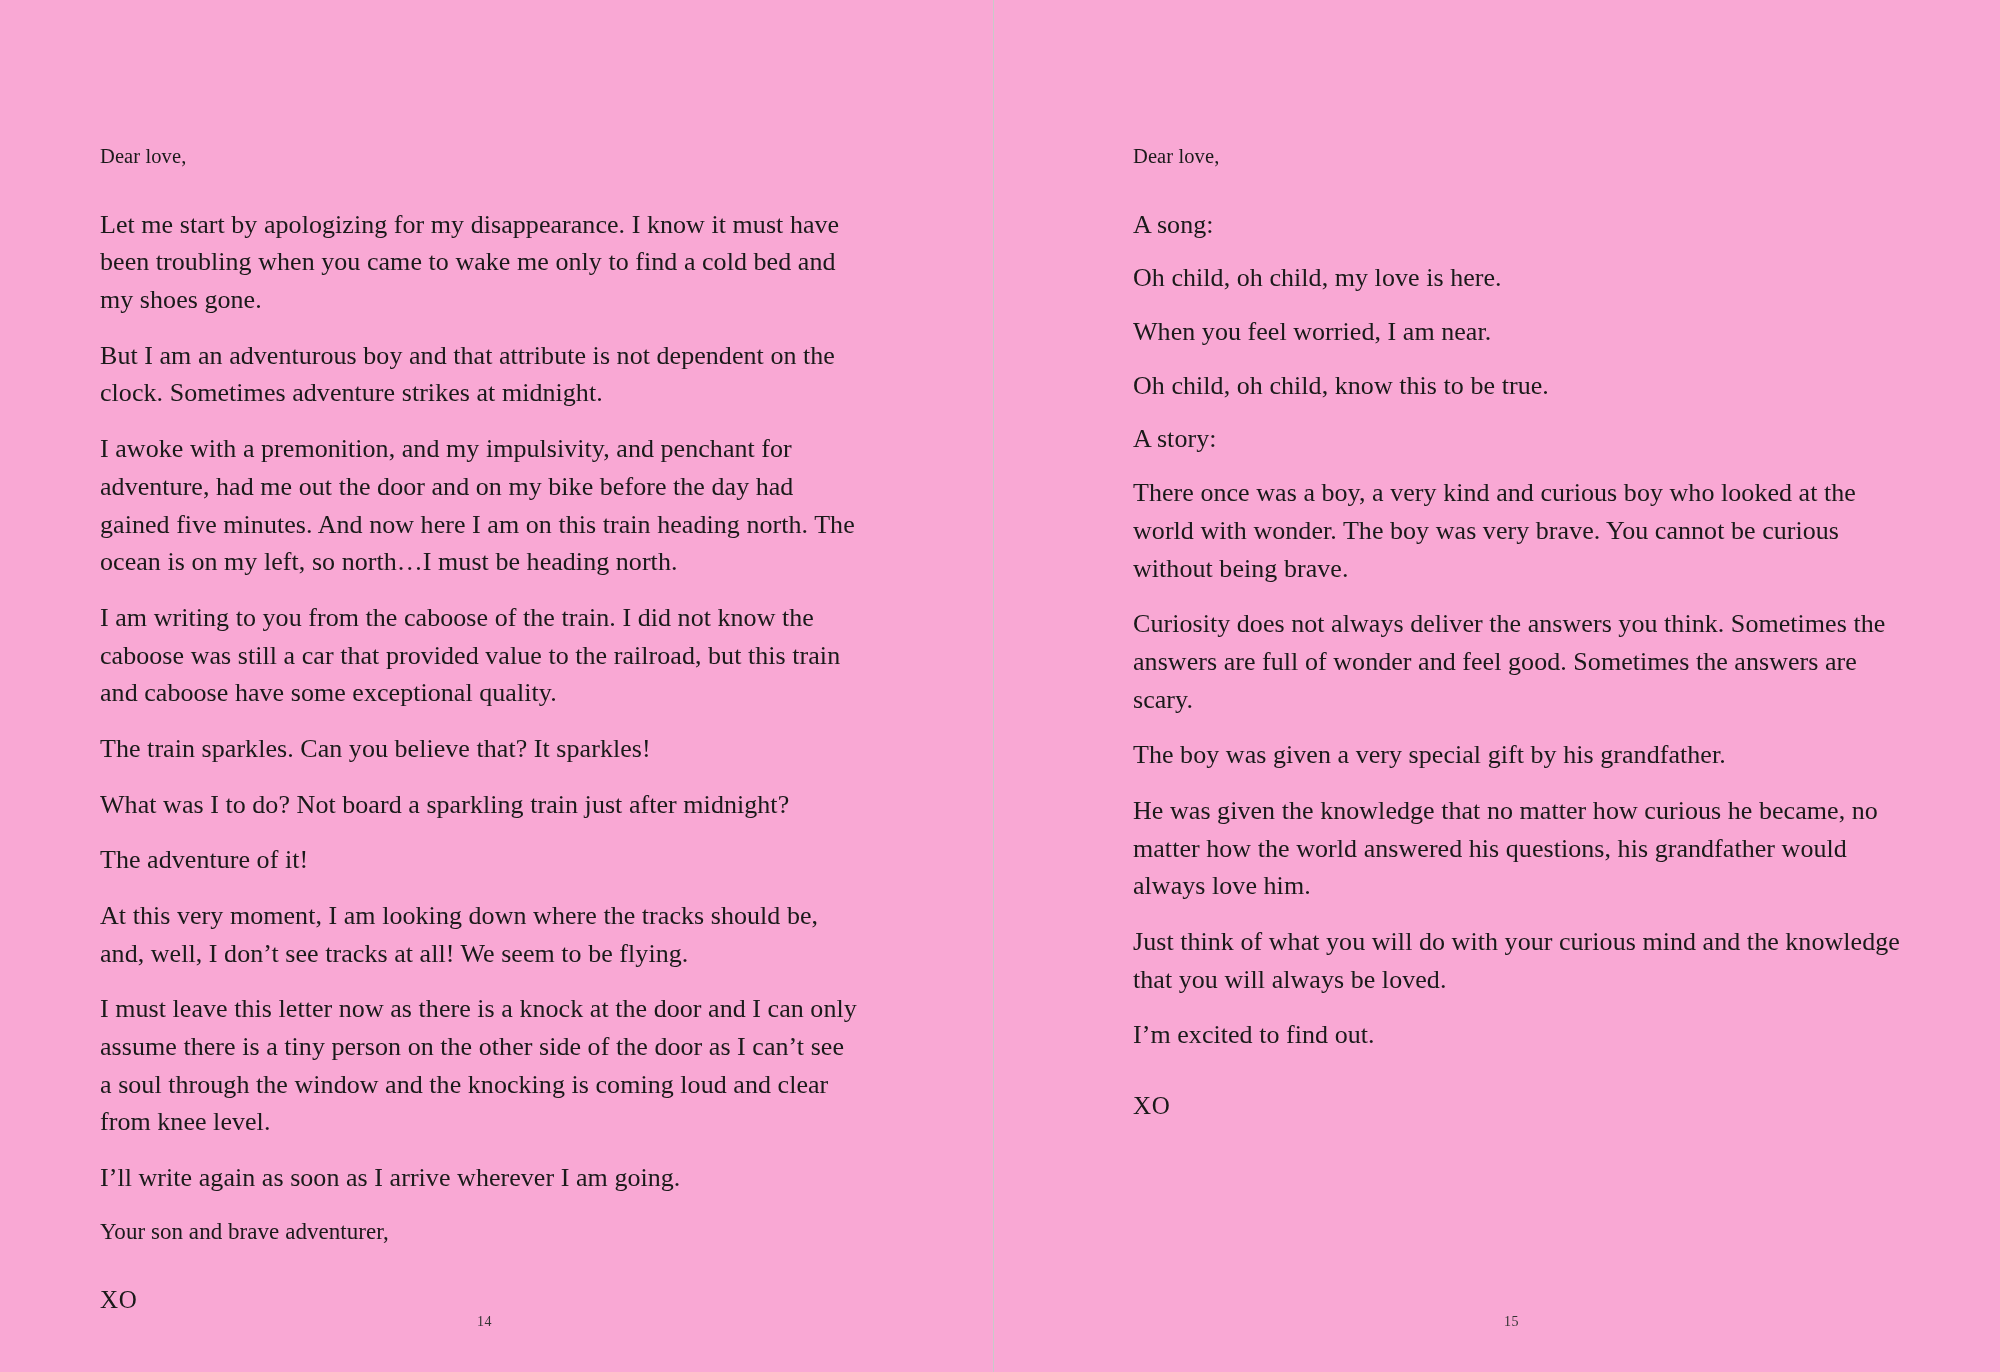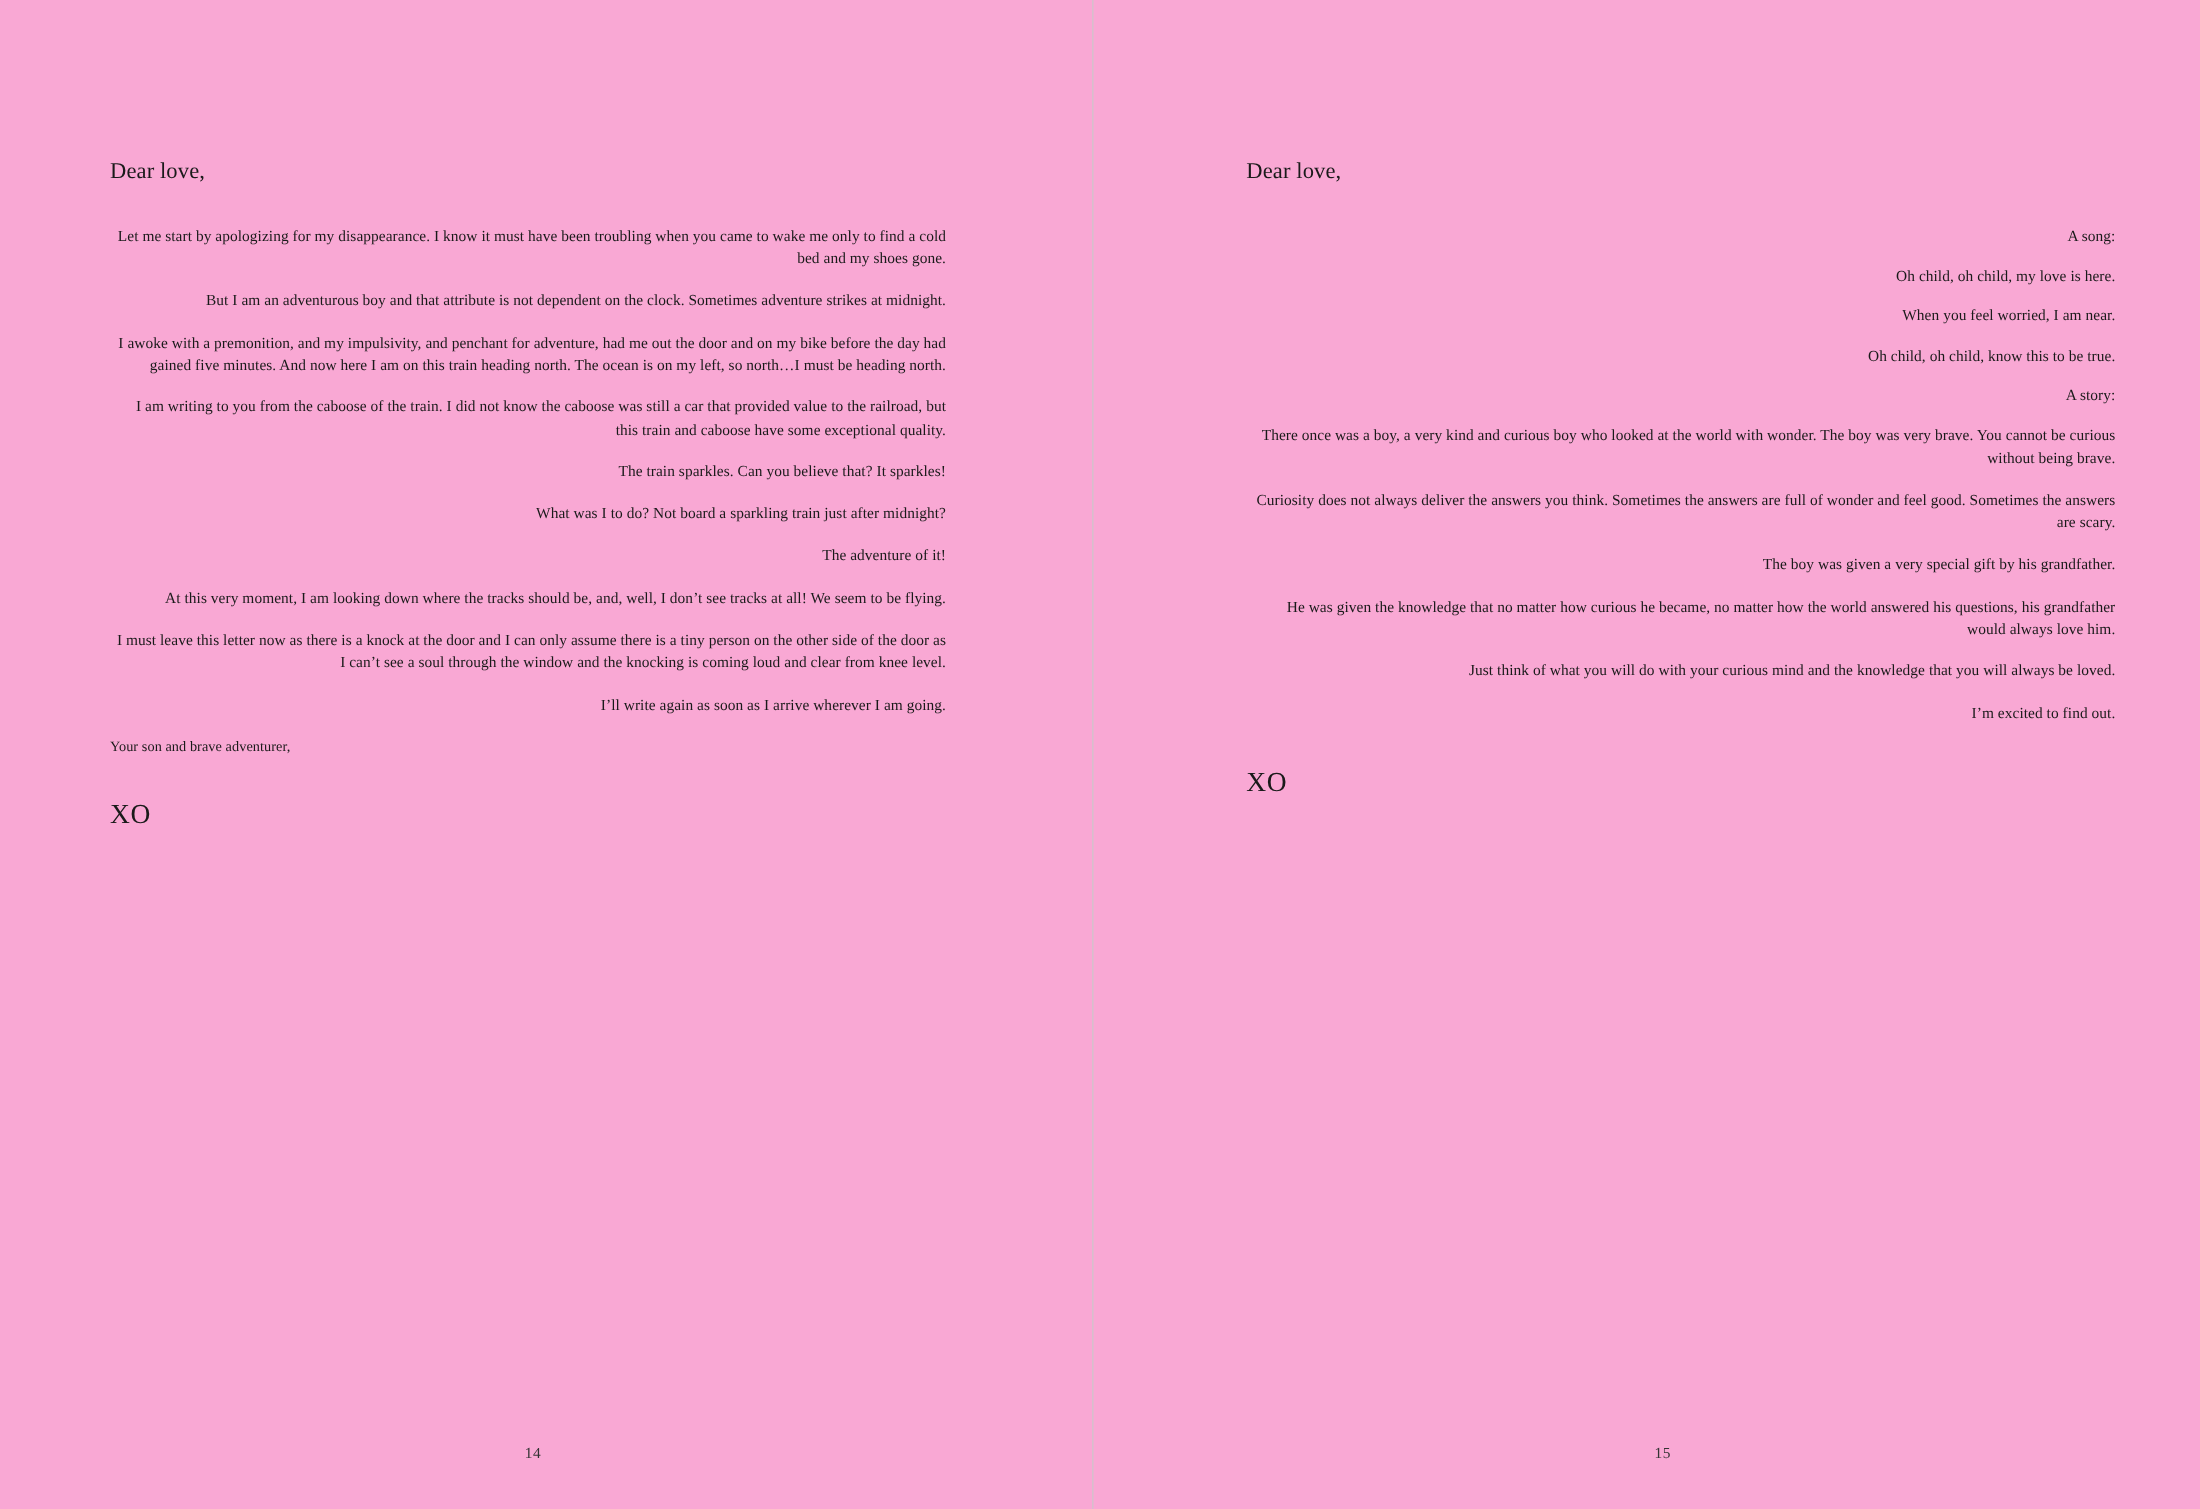--- a/index.html
+++ b/index.html
@@ -49,31 +49,31 @@
     top: 142px;
     width: 790px;
   }
   .salutation {
     font-size: 20.5px;
     line-height: 1.45;
     margin: 0 0 34px 0;
     letter-spacing: 0.1px;
   }
   p.para {
-    font-size: 14px;
+    font-size: 26px;
     line-height: 1.45;
     margin: 0 0 18px 0;
     letter-spacing: 0.05px;
-    text-align: right;
+    text-align: left;
   }
   p.para.tight {
     margin-bottom: 16px;
   }
   .signoff {
-    font-size: 13px;
+    font-size: 23px;
     line-height: 1.45;
     margin: 0;
     letter-spacing: 0.05px;
   }
   .xo {
     font-size: 25px;
     margin: 38px 0 0 0;
     letter-spacing: 0.6px;
   }
   .folio {

